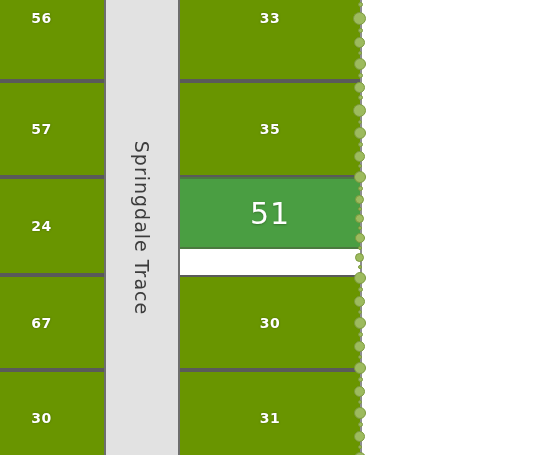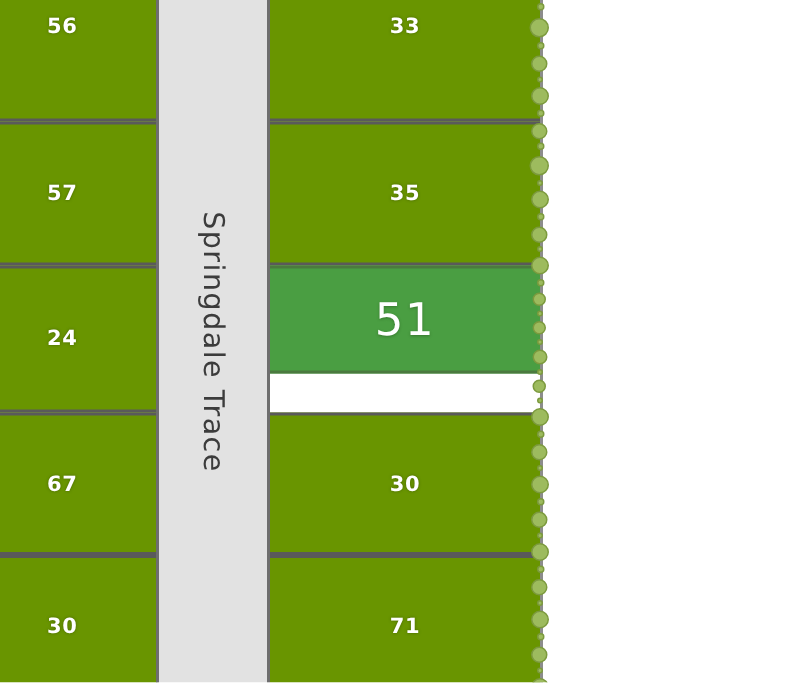--- a/index.html
+++ b/index.html
@@ -159,21 +159,21 @@
       <div class="parcel col-right" style="top: 81px; height: 96px;">
         <span class="parcel-label">35</span>
       </div>
       <div class="parcel col-right selected" style="top: 177px; height: 72px;">
         <span class="parcel-label">51</span>
       </div>
       <div class="parcel col-right" style="top: 275px; height: 95px;">
         <span class="parcel-label">30</span>
       </div>
       <div class="parcel col-right" style="top: 370px; height: 95px;">
-        <span class="parcel-label">71</span>
+        <span class="parcel-label">31</span>
       </div>
     </div>
 
   <div id="right-mask"></div>
 
   <div id="street-springdale-trace">
     <span id="street-label">Springdale Trace</span>
   </div>
 
   <div id="tree-line">

